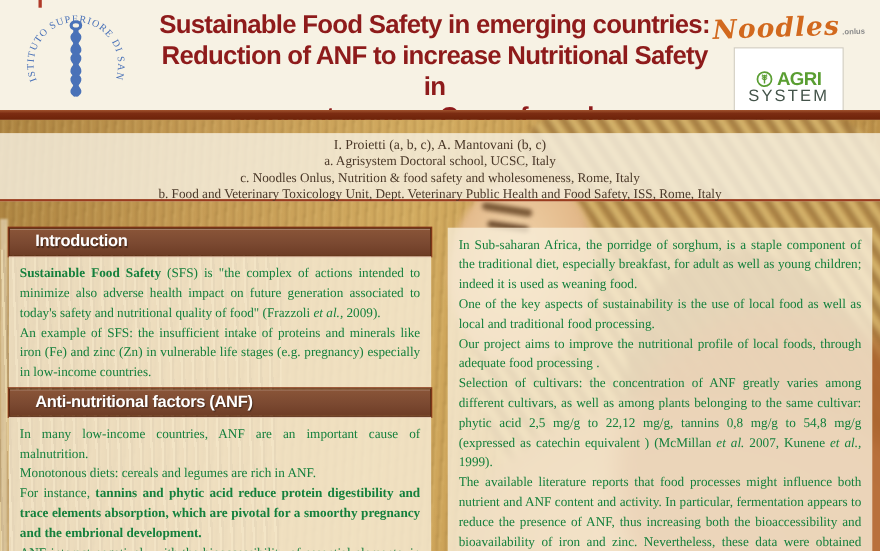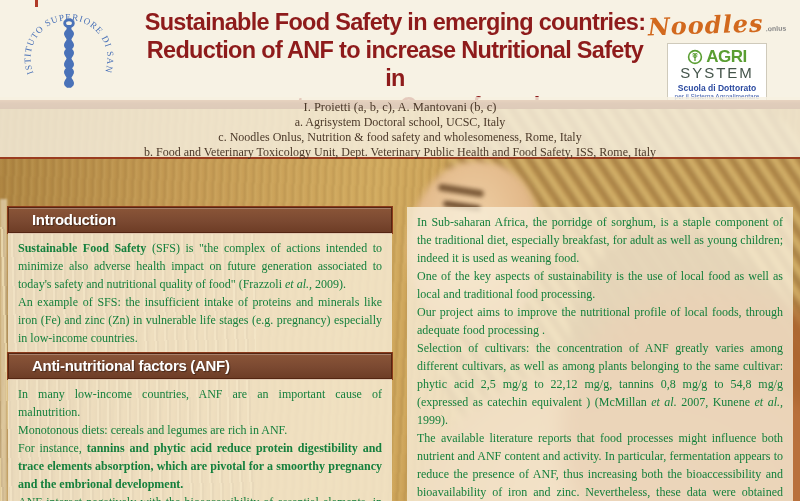--- a/index.html
+++ b/index.html
@@ -11,21 +11,21 @@
   .iss-logo{position:absolute;left:16px;top:3px;width:106px;height:96px;}
   .title{position:absolute;left:135px;right:145px;top:8px;text-align:center;
          font-family:"Liberation Sans",sans-serif;font-weight:800;letter-spacing:-0.7px;
          font-size:23.5px;line-height:28px;color:#8e1b1b;}
   .logos-right{position:absolute;right:8px;top:10px;width:150px;text-align:center;}
   .noodles{font-family:"DejaVu Serif",serif;font-style:italic;font-weight:bold;
            font-size:24px;color:#d2691e;letter-spacing:1px;transform:rotate(-2deg);}
   .noodles .onlus{font-family:"Liberation Sans",sans-serif;font-style:normal;font-weight:bold;
                   font-size:7px;color:#8a8a8a;letter-spacing:0;margin-left:2px;}
   .agri-box{display:inline-block;margin-top:4px;background:#ffffff;border:1px solid #cfcabb;
-            padding:3px 7px 4px 7px;font-family:"Liberation Sans",sans-serif;}
+            padding:18px 7px 4px 7px;font-family:"Liberation Sans",sans-serif;}
   .agri-row{display:flex;align-items:center;justify-content:center;gap:3px;}
   .agri-word{font-size:17px;font-weight:800;color:#5a9e32;letter-spacing:-0.5px;}
   .system-word{font-size:15px;font-weight:400;color:#44544a;letter-spacing:2px;margin-top:-3px;}
   .scuola{font-size:8.5px;font-weight:bold;color:#2b4aa0;margin-top:2px;}
   .scuola-sub{font-size:6.5px;color:#4a66b0;}
 
   
   .divider{position:absolute;left:0;top:100px;width:800px;height:9px;
            background:linear-gradient(180deg,#a0522d 0%,#7b2c12 35%,#6d2309 100%);}
 
@@ -45,21 +45,21 @@
            background:radial-gradient(ellipse at 45% 40%,#f0d2a8 0%,#e3b98a 55%,#cf9f6a 100%);
            filter:blur(3px);transform:rotate(8deg);}
   .ph-brow{left:438px;top:78px;width:46px;height:7px;border-radius:4px;background:#7a5836;filter:blur(2px);transform:rotate(9deg);}
   .ph-eye{left:443px;top:94px;width:38px;height:6px;border-radius:4px;background:#6b4a2c;filter:blur(2px);transform:rotate(8deg);}
   .ph-shoulder{left:420px;top:250px;width:440px;height:280px;border-radius:50%;
            background:radial-gradient(#e8bd92 0%,#d5a571 60%,#c28f55 100%);filter:blur(6px);}
   .ph-warm{right:-60px;bottom:-90px;width:300px;height:310px;border-radius:50%;background:#b2642f;filter:blur(10px);opacity:.8;}
   .ph-left-edge{left:0;top:90px;width:7px;height:310px;background:rgba(250,242,220,.55);filter:blur(1px);}
 
   
-  .authors{position:absolute;left:0;top:97px;width:800px;height:62px;
+  .authors{position:absolute;left:0;top:121px;width:800px;height:62px;
            background:rgba(247,240,224,.82);border-bottom:2px solid #9a3c1f;
            text-align:center;color:#4a3828;font-size:12px;line-height:15px;padding-top:3px;box-sizing:border-box;}
   .authors .a-line1{font-size:12.5px;}
 
   
   .col{position:absolute;top:207px;height:360px;display:flex;flex-direction:column;}
   .col-left{left:8px;width:384px;}
   .col-right{left:407px;width:386px;}
   .sec-header{flex:0 0 auto;background:linear-gradient(180deg,#8a5538 0%,#7b4931 55%,#6e3d26 100%);
               border:1px solid #542612;outline:1px solid #9340217;

